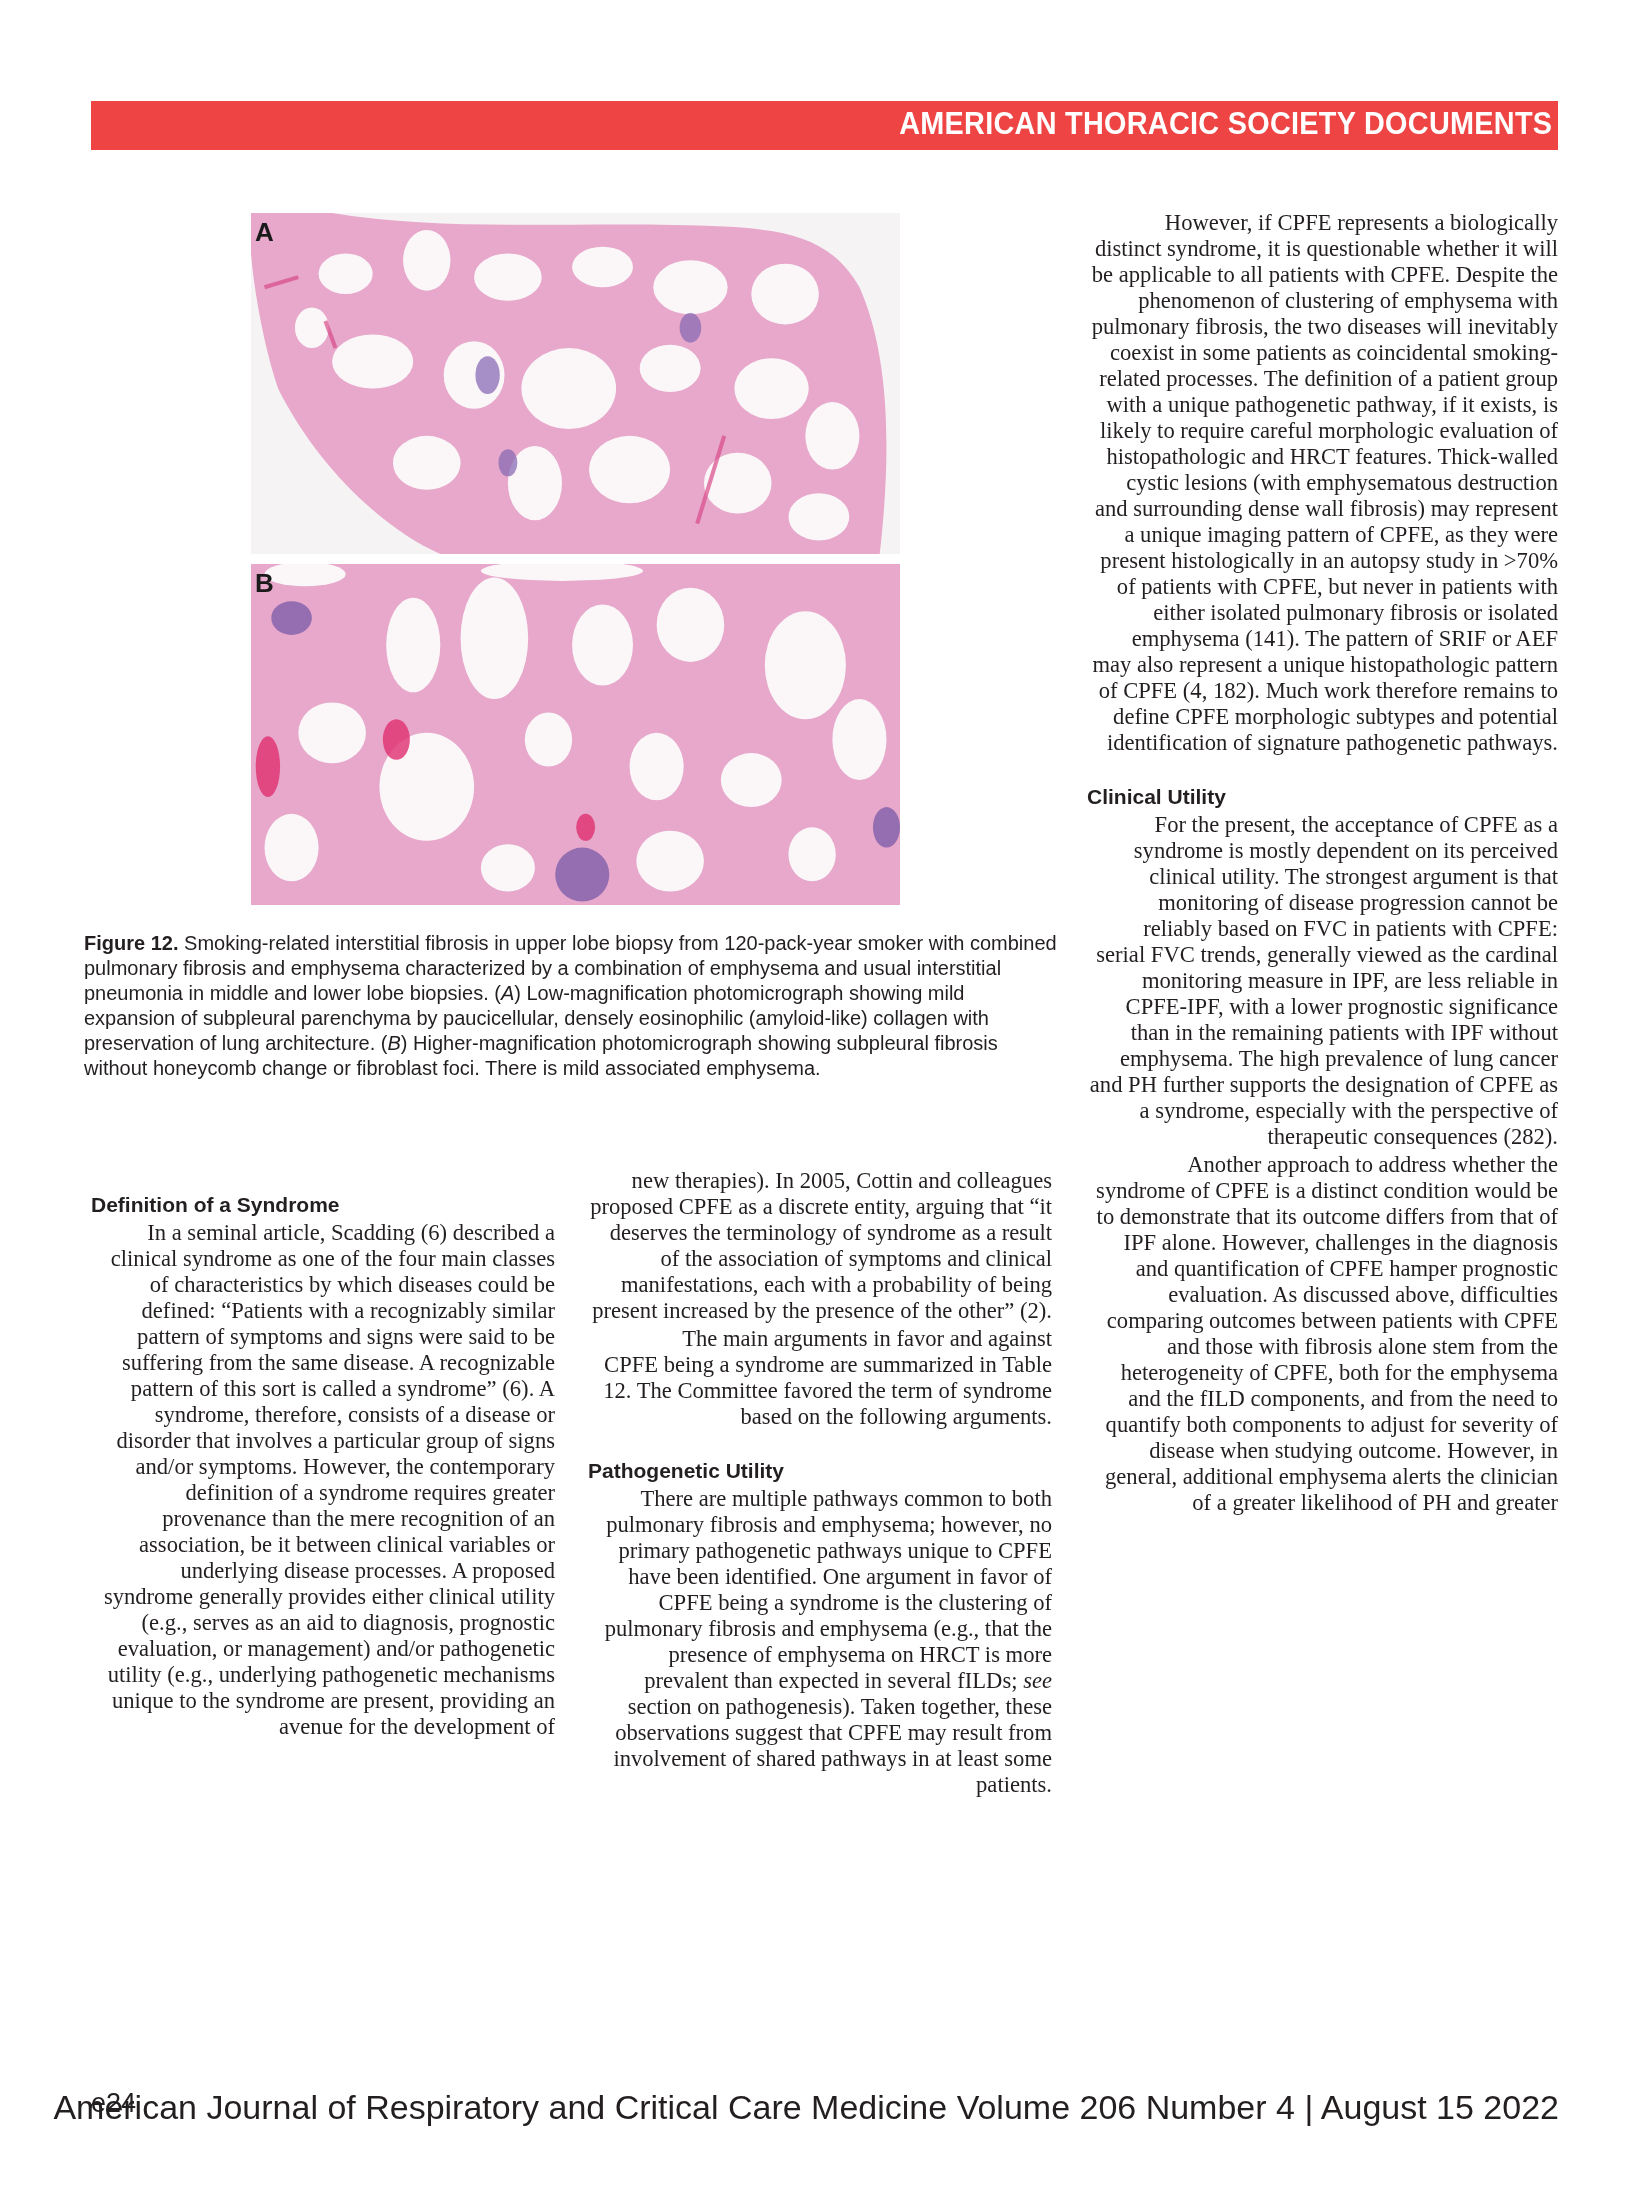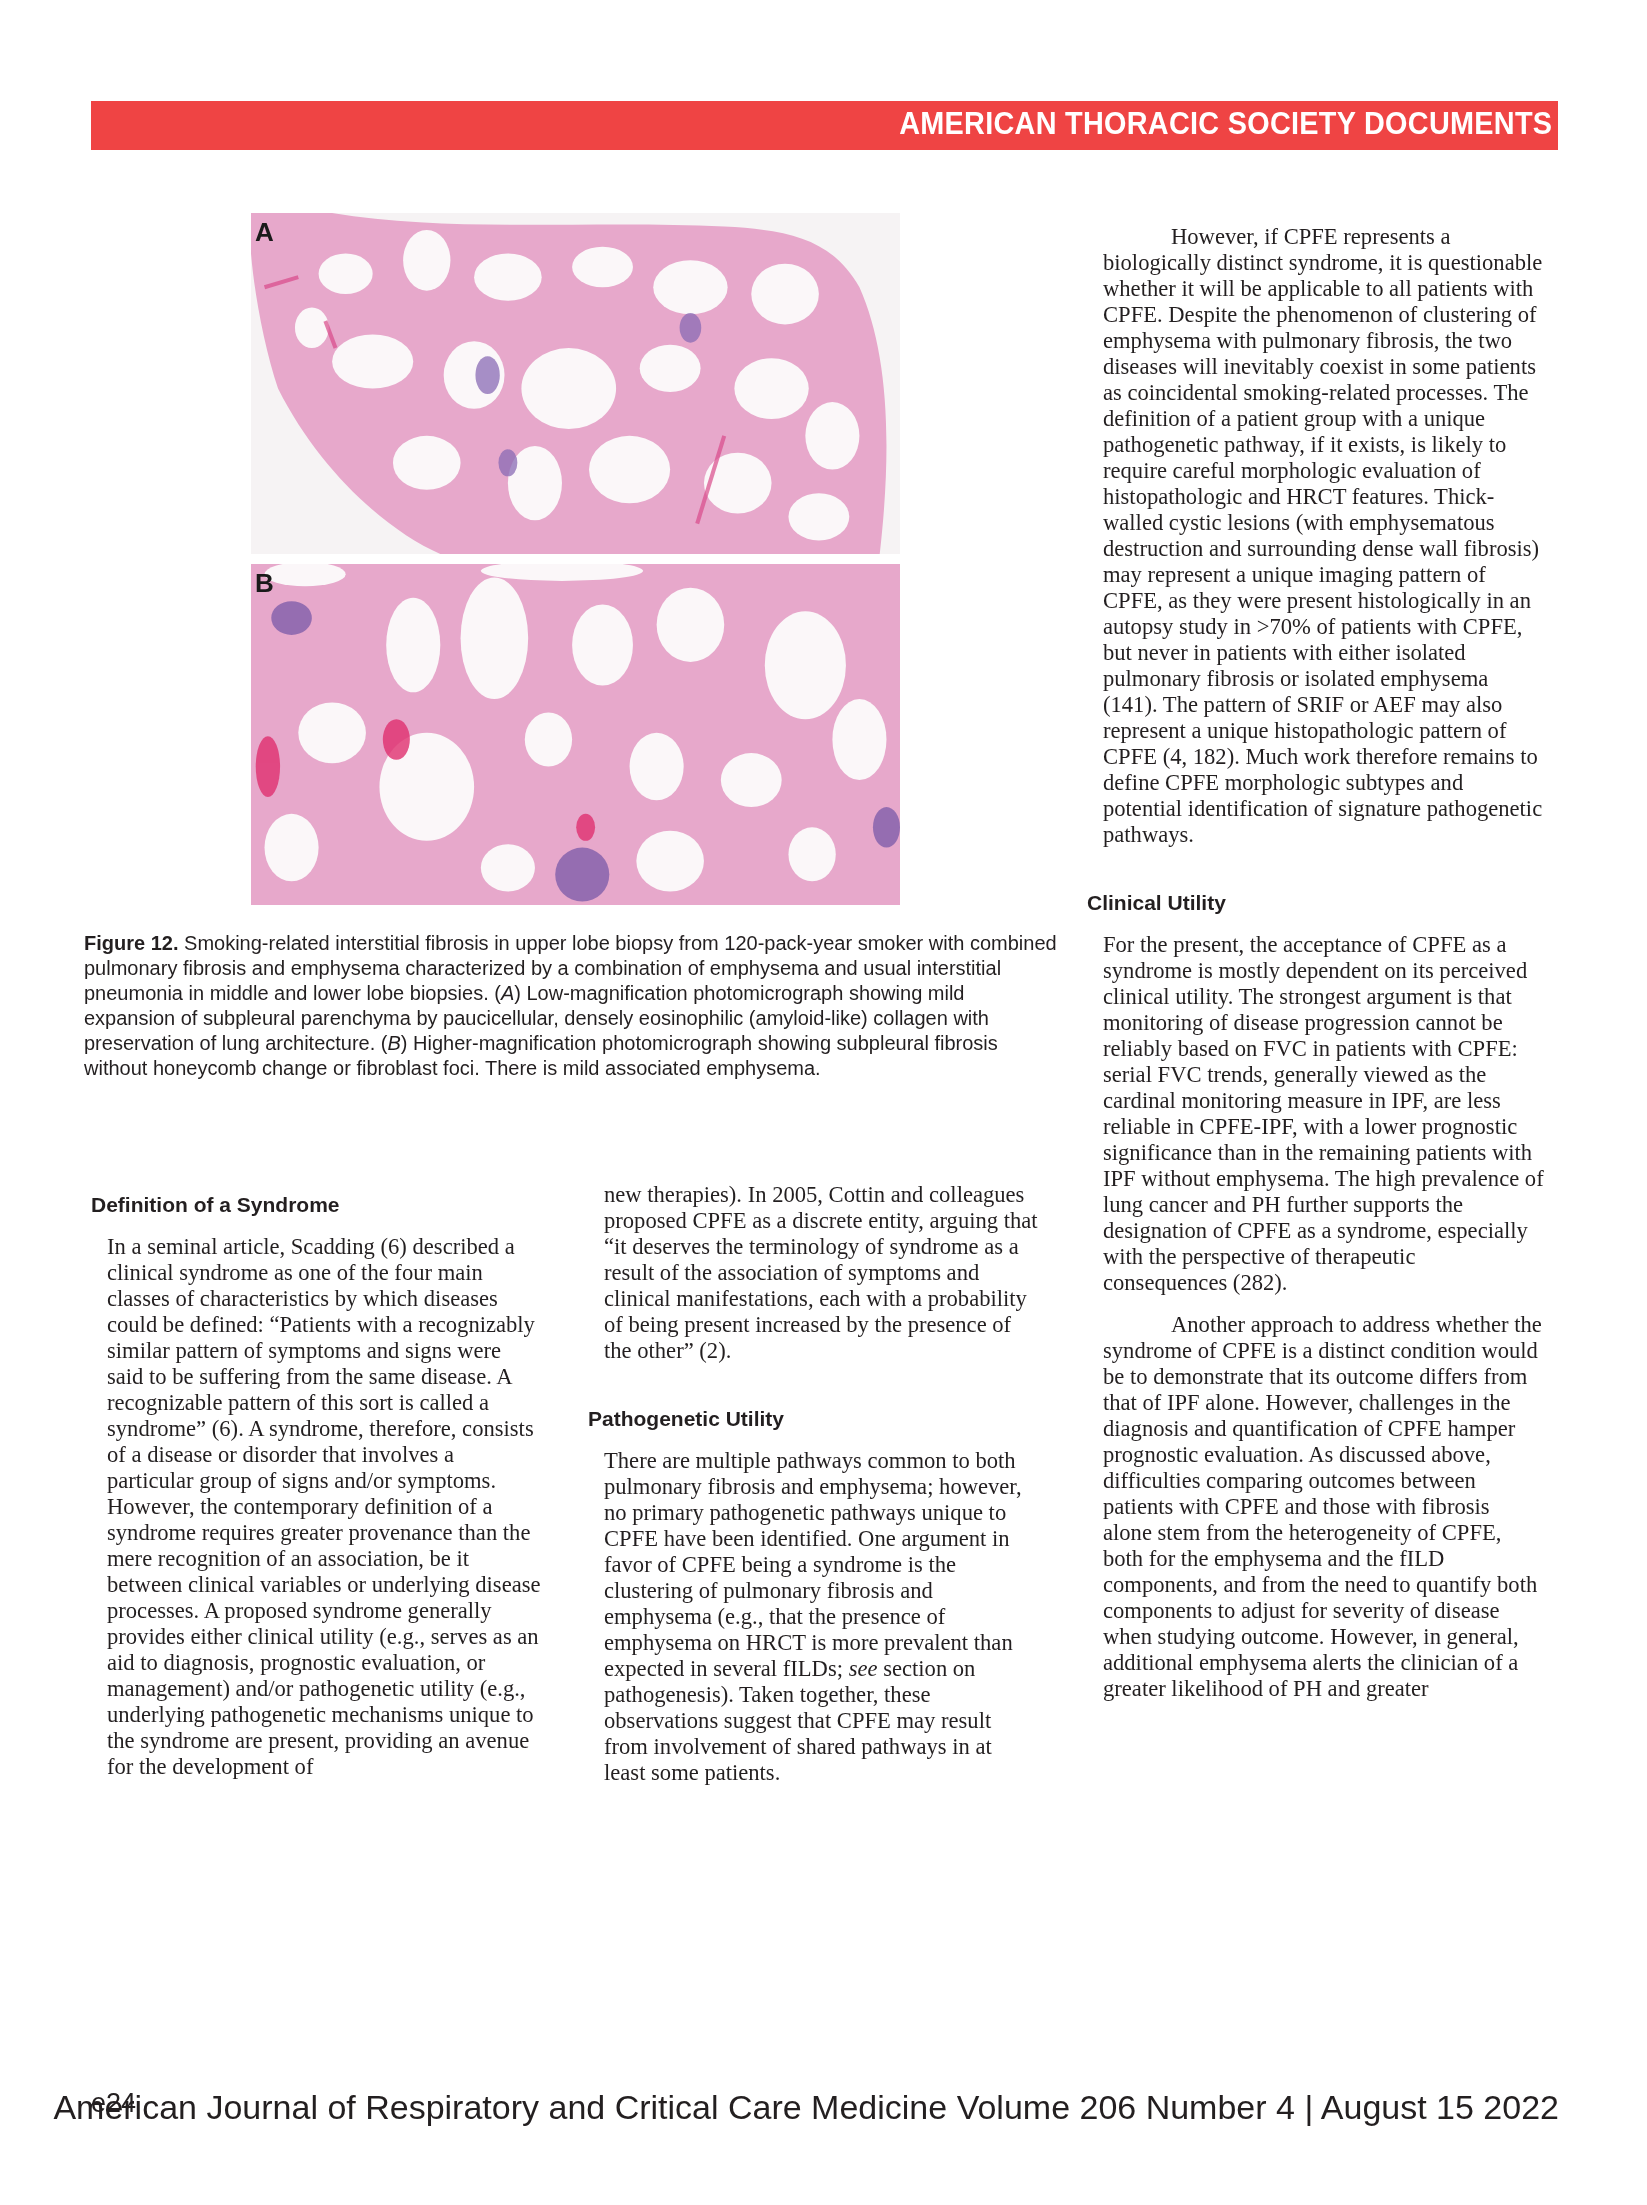--- a/index.html
+++ b/index.html
@@ -14,21 +14,21 @@
   .panel { position:absolute; left:0; width:649px; overflow:hidden; }
   #panel-a { top:0; height:341px; }
   #panel-b { top:351px; height:341px; }
   .panel svg { display:block; width:100%; height:100%; }
   .panel-label { position:absolute; left:4px; top:4px; font-size:26px; font-weight:bold; color:#1a1a1a; }
 
   #caption { position:absolute; left:84px; top:931px; width:973px; font-size:20px; line-height:25px; color:#231f20; }
   #caption .fig-label { font-weight:bold; }
 
   .col { position:absolute; font-size:22.6px; line-height:26px; }
-  .col p { margin:16px; }
+  .col p { margin:2px;text-align:right; }
   .col p.indent { text-indent:68px; }
   .col h3 { margin:0; font-family:"Liberation Sans", "DejaVu Sans", sans-serif; font-size:21px; line-height:26px; font-weight:bold; color:#231f20; }
   .col .gap { height:26px; }
 
   #col-left { left:91px; top:1166px; width:466px; }
   #col-mid { left:588px; top:1166px; width:466px; }
   #col-right { left:1087px; top:208px; width:473px; }
 
   #footer { position:absolute; left:0; top:2088px; width:1648px; height:41px; }
   #page-number { position:absolute; left:91px; top:0; font-size:27px; font-weight:normal; color:#231f20; }
@@ -119,20 +119,21 @@
 <div id="caption" class="sans"><span class="fig-label">Figure 12.</span><span> Smoking-related interstitial fibrosis in upper lobe biopsy from 120-pack-year smoker with combined pulmonary fibrosis and emphysema characterized by a combination of emphysema and usual interstitial pneumonia in middle and lower lobe biopsies. (</span><i>A</i><span>) Low-magnification photomicrograph showing mild expansion of subpleural parenchyma by paucicellular, densely eosinophilic (amyloid-like) collagen with preservation of lung architecture. (</span><i>B</i><span>) Higher-magnification photomicrograph showing subpleural fibrosis without honeycomb change or fibroblast foci. There is mild associated emphysema.</span></div>
 
 <div id="col-left" class="col serif">
   <div class="gap"></div>
   <h3>Definition of a Syndrome</h3>
   <p>In a seminal article, Scadding (6) described a clinical syndrome as one of the four main classes of characteristics by which diseases could be defined: “Patients with a recognizably similar pattern of symptoms and signs were said to be suffering from the same disease. A recognizable pattern of this sort is called a syndrome” (6). A syndrome, therefore, consists of a disease or disorder that involves a particular group of signs and/or symptoms. However, the contemporary definition of a syndrome requires greater provenance than the mere recognition of an association, be it between clinical variables or underlying disease processes. A proposed syndrome generally provides either clinical utility (e.g., serves as an aid to diagnosis, prognostic evaluation, or management) and/or pathogenetic utility (e.g., underlying pathogenetic mechanisms unique to the syndrome are present, providing an avenue for the development of</p>
 </div>
 
 <div id="col-mid" class="col serif">
   <p>new therapies). In 2005, Cottin and colleagues proposed CPFE as a discrete entity, arguing that “it deserves the terminology of syndrome as a result of the association of symptoms and clinical manifestations, each with a probability of being present increased by the presence of the other” (2).</p>
+  <p class="indent">The main arguments in favor and against CPFE being a syndrome are summarized in Table 12. The Committee favored the term of syndrome based on the following arguments.</p>
   <div class="gap"></div>
   <h3>Pathogenetic Utility</h3>
   <p><span>There are multiple pathways common to both pulmonary fibrosis and emphysema; however, no primary pathogenetic pathways unique to CPFE have been identified. One argument in favor of CPFE being a syndrome is the clustering of pulmonary fibrosis and emphysema (e.g., that the presence of emphysema on HRCT is more prevalent than expected in several fILDs; </span><i>see</i><span> section on pathogenesis). Taken together, these observations suggest that CPFE may result from involvement of shared pathways in at least some patients.</span></p>
 </div>
 
 <div id="col-right" class="col serif">
   <p class="indent">However, if CPFE represents a biologically distinct syndrome, it is questionable whether it will be applicable to all patients with CPFE. Despite the phenomenon of clustering of emphysema with pulmonary fibrosis, the two diseases will inevitably coexist in some patients as coincidental smoking-related processes. The definition of a patient group with a unique pathogenetic pathway, if it exists, is likely to require careful morphologic evaluation of histopathologic and HRCT features. Thick-walled cystic lesions (with emphysematous destruction and surrounding dense wall fibrosis) may represent a unique imaging pattern of CPFE, as they were present histologically in an autopsy study in &gt;70% of patients with CPFE, but never in patients with either isolated pulmonary fibrosis or isolated emphysema (141). The pattern of SRIF or AEF may also represent a unique histopathologic pattern of CPFE (4, 182). Much work therefore remains to define CPFE morphologic subtypes and potential identification of signature pathogenetic pathways.</p>
   <div class="gap"></div>
   <h3>Clinical Utility</h3>
   <p>For the present, the acceptance of CPFE as a syndrome is mostly dependent on its perceived clinical utility. The strongest argument is that monitoring of disease progression cannot be reliably based on FVC in patients with CPFE: serial FVC trends, generally viewed as the cardinal monitoring measure in IPF, are less reliable in CPFE-IPF, with a lower prognostic significance than in the remaining patients with IPF without emphysema. The high prevalence of lung cancer and PH further supports the designation of CPFE as a syndrome, especially with the perspective of therapeutic consequences (282).</p>

